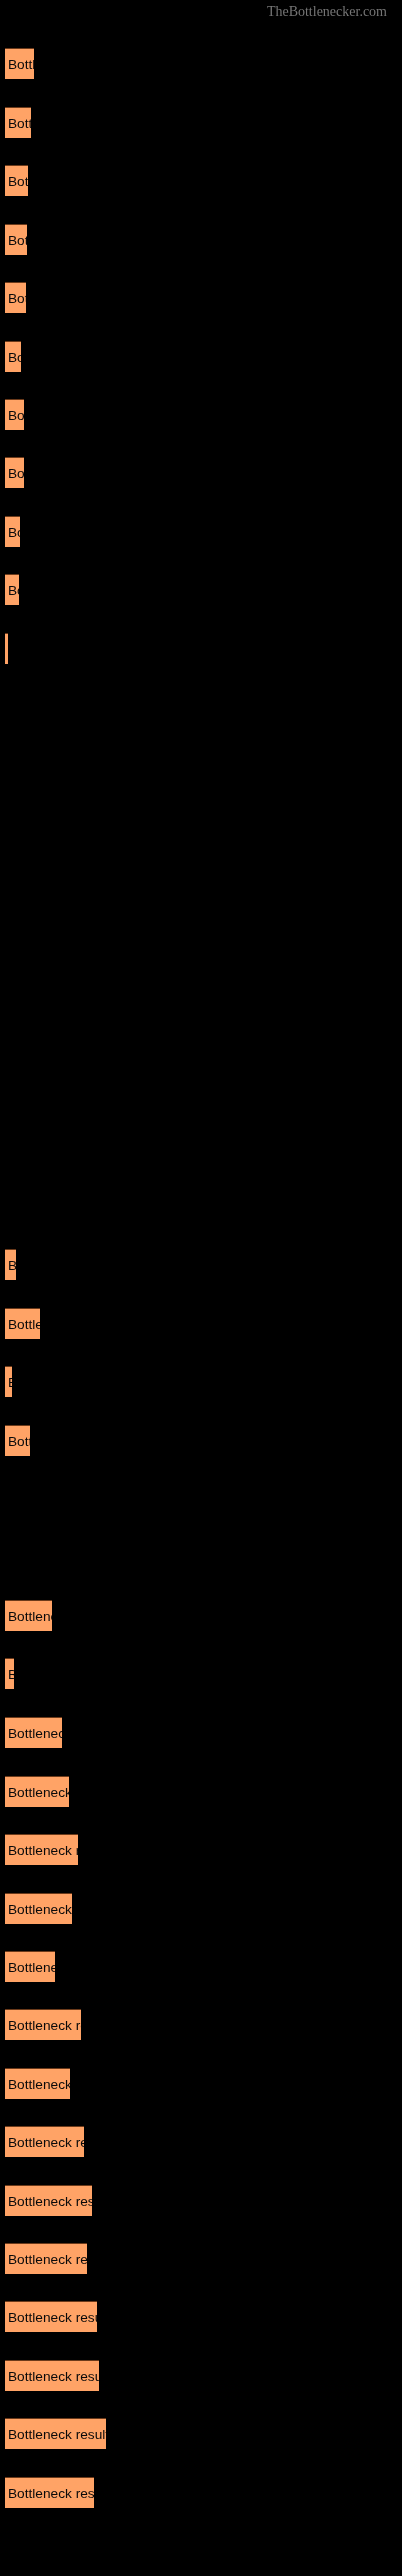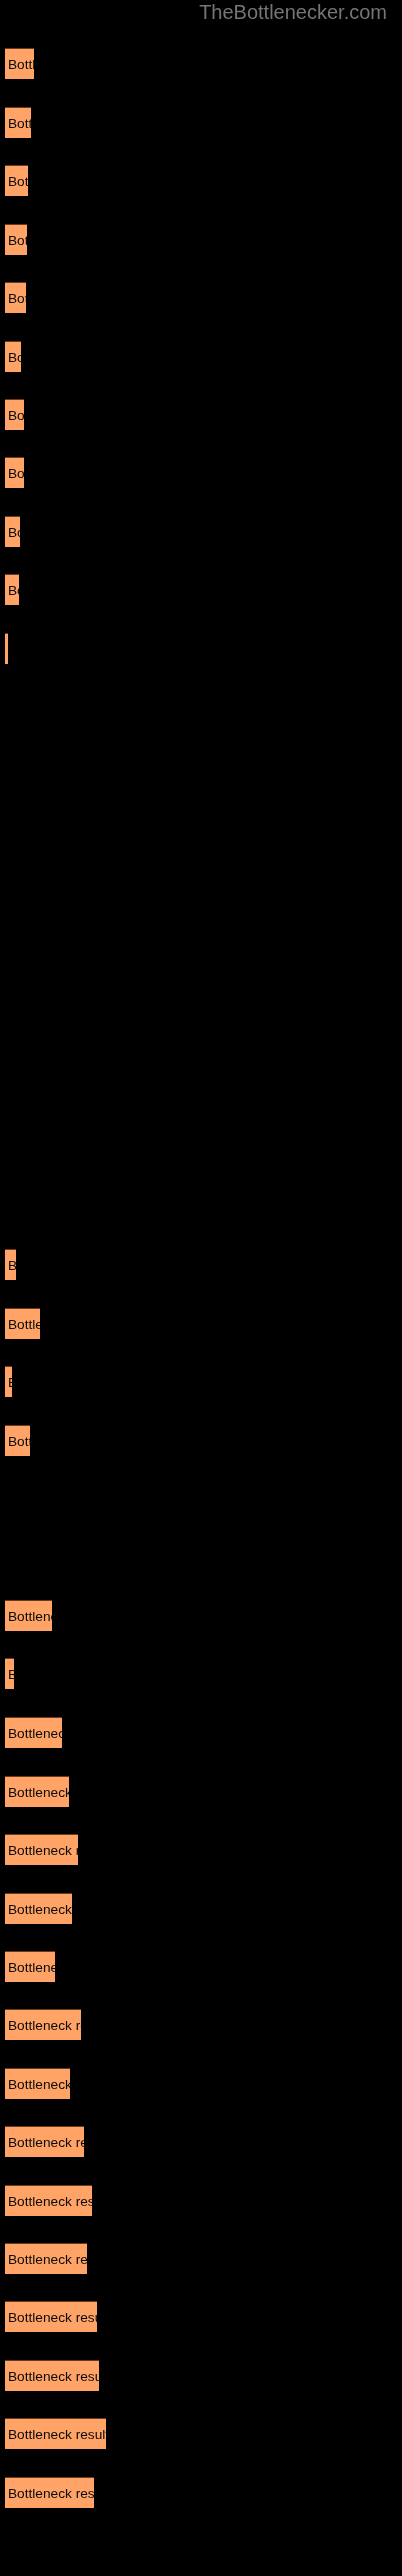--- a/index.html
+++ b/index.html
@@ -4,24 +4,24 @@
 <style>
   html,body{margin:0;padding:0;background:#000;}
   body{
     width:403px;height:2576px;position:relative;overflow:hidden;
     font-family:"Liberation Sans",sans-serif;
     background:#000;
   }
   #chart-root{position:absolute;left:0;top:0;width:403px;height:2576px;}
   #watermark{
     position:absolute;right:16px;top:0.8px;
-    font-size:20px;line-height:22.5px;
+    font-size:14px;line-height:22.5px;
     color:#757575;letter-spacing:0px;
     white-space:nowrap;
-    font-family:Liberation Sans, sans-serif;
+    font-family:Liberation Serif, serif;
   }
   .bar-row{position:absolute;left:0;width:403px;height:31px;}
   .bar-clip{
     position:absolute;left:4.8px;top:0;height:31px;
     overflow:hidden;
     box-sizing:border-box;
   }
   .bar-label{
     position:absolute;left:3.2px;top:0;height:31px;
     line-height:31px;

